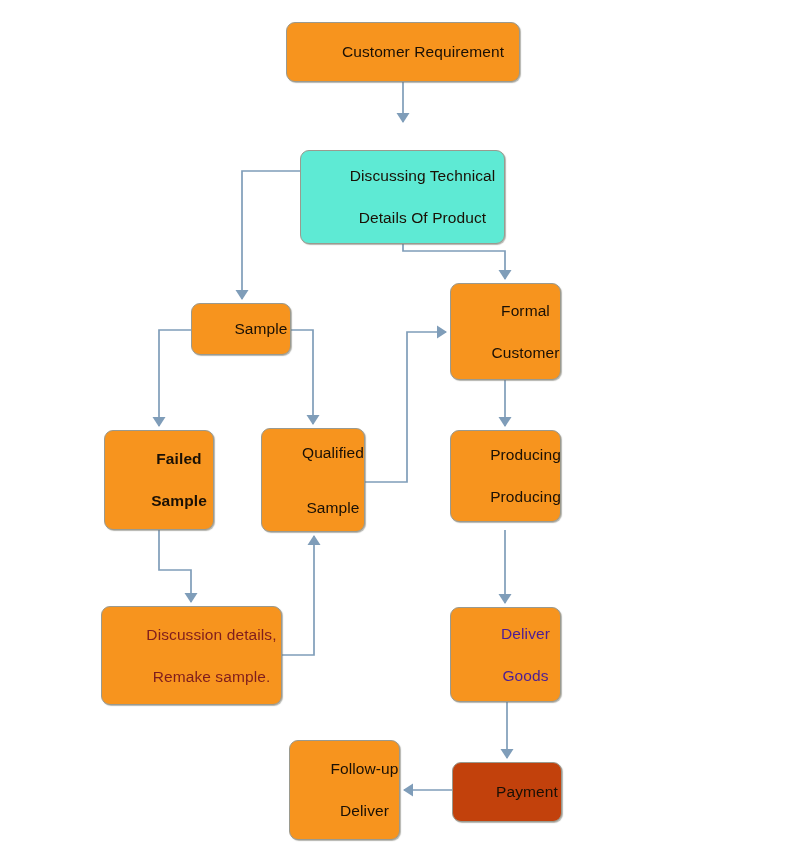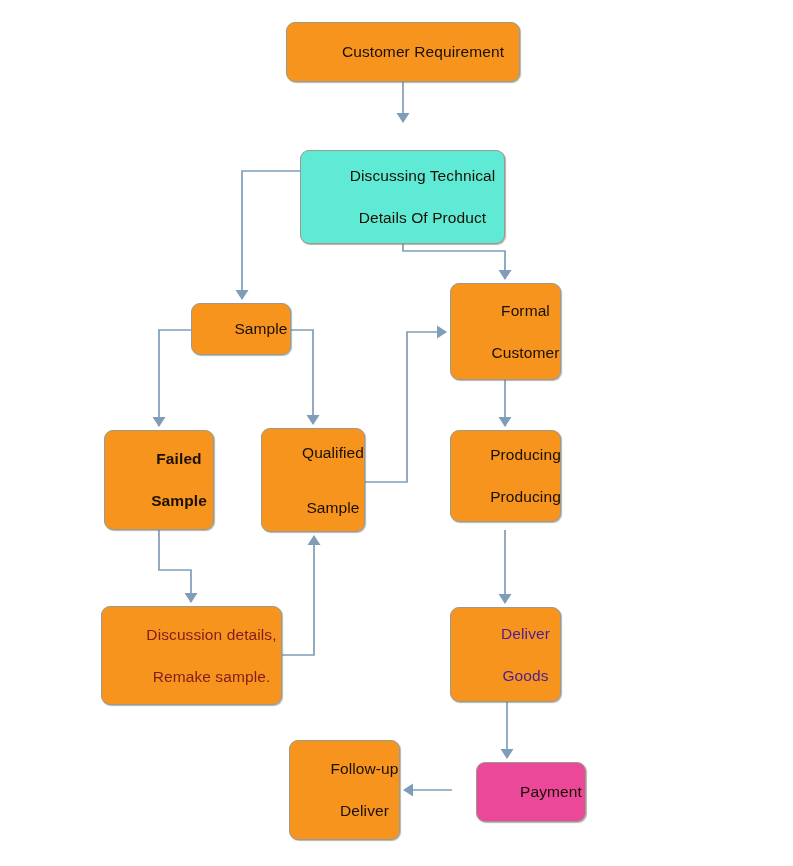--- a/index.html
+++ b/index.html
@@ -141,18 +141,18 @@
         <span class="line2">Remake sample.</span>
       </div>
       <div class="node" style="left: 450px; top: 607px; width: 111px; height: 95px; background: rgb(247, 148, 30); border-color: rgb(154, 154, 143); color: #4c1d95;">
         <span class="line1">Deliver</span>
         <span class="line2">Goods</span>
       </div>
       <div class="node" style="left: 289px; top: 740px; width: 111px; height: 100px; background: rgb(247, 148, 30); border-color: rgb(154, 154, 143); color: rgb(26, 16, 5); text-align: right;">
         <span class="line1">Follow-up</span>
         <span class="line2">Deliver</span>
       </div>
-      <div class="node single" style="left: 452px; top: 762px; width: 110px; height: 60px; background: #ec4899; border-color: rgb(154, 154, 143); color: rgb(26, 16, 5); margin-left: 24px;">
+      <div class="node single" style="left: 452px; top: 762px; width: 110px; height: 60px; background: #c2410c; border-color: rgb(154, 154, 143); color: rgb(26, 16, 5);">
         <span class="line1">Payment</span>
       </div>
     </div>
 
 </div>
 
 </body></html>

